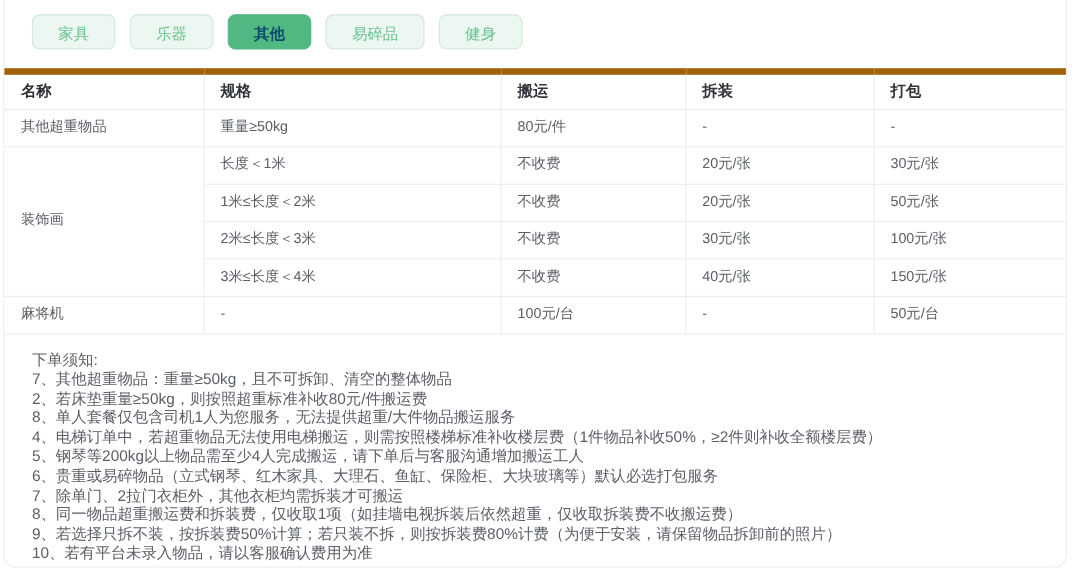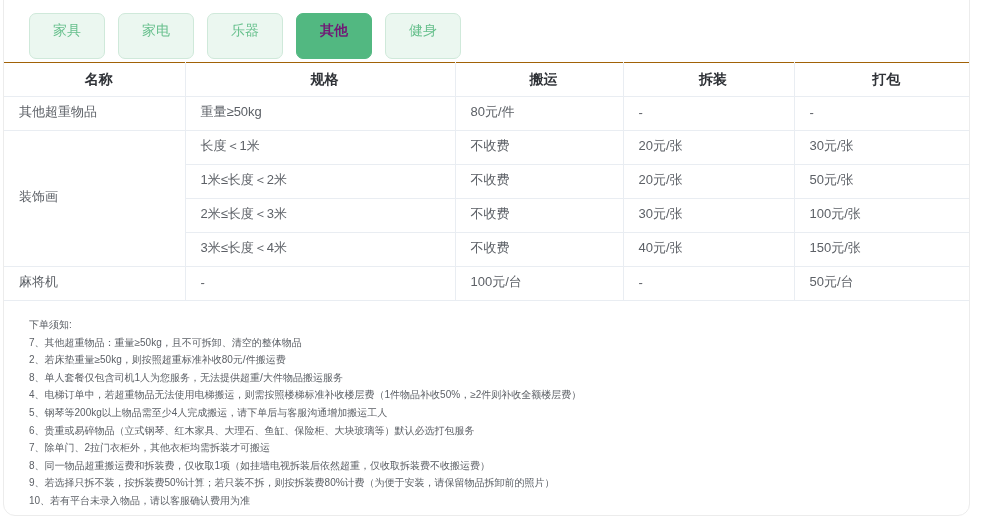--- a/index.html
+++ b/index.html
@@ -23,88 +23,88 @@
     border-radius: 12px;
   }
   
   .tabs {
     display: flex;
     gap: 13px;
     padding: 24px 0 0 25px;
     height: 58px;
   }
   .tab {
-    height: 46px;
+    height: 32px;
     line-height: 32px;
     padding: 0 23px;
     border: 1px solid var(--tab-border);
     background: var(--tab-bg);
     color: var(--tab-text);
     border-radius: 7px;
     font-size: 14px;
     cursor: pointer;
     white-space: nowrap;
   }
   .tab.active {
     background: var(--accent);
     border-color: var(--accent);
-    color: #701a75;
+    color: #0c4a6e;
     font-weight: bold;
   }
   
   table.pricing {
     width: 100%;
     margin-top: 15px;
     border-collapse: collapse;
     table-layout: fixed;
   }
   table.pricing th {
     height: 34px;
-    text-align: center;
+    text-align: left;
     padding: 0 6px 0 15px;
     font-size: 14px;
     font-weight: bold;
     color: var(--header-text);
-    border-top: 1px solid #a16207;
+    border-top: 6px solid #a16207;
     border-bottom: 1px solid var(--table-border);
     border-right: 1px solid var(--table-border);
     background: #fff;
   }
   table.pricing td {
     height: 34px;
     padding: 0 6px 3px 15px;
     font-size: 13px;
     color: var(--cell-text);
     border-bottom: 1px solid var(--table-border);
     border-right: 1px solid var(--table-border);
     background: #fff;
     vertical-align: middle;
   }
   table.pricing th:last-child,
   table.pricing td:last-child { border-right: none; }
   
   .notes {
     padding: 15px 24px 0 25px;
-    font-size: 10px;
+    font-size: 14px;
     line-height: 17.6px;
     color: var(--cell-text);
   }
   .notes div { white-space: nowrap; }
 </style>
 </head>
 <body>
 
 <div class="viewport">
   <div class="card">
 
     <div class="tabs">
       <div class="tab">家具</div>
-      <div class="tab">家电</div>
       <div class="tab">乐器</div>
       <div class="tab active">其他</div>
+      <div class="tab">易碎品</div>
       <div class="tab">健身</div>
     </div>
 
     <table class="pricing">
       <colgroup>
         <col style="width:181px">
           <col style="width:270px">
           <col style="width:168px">
           <col style="width:171px">
           <col>

